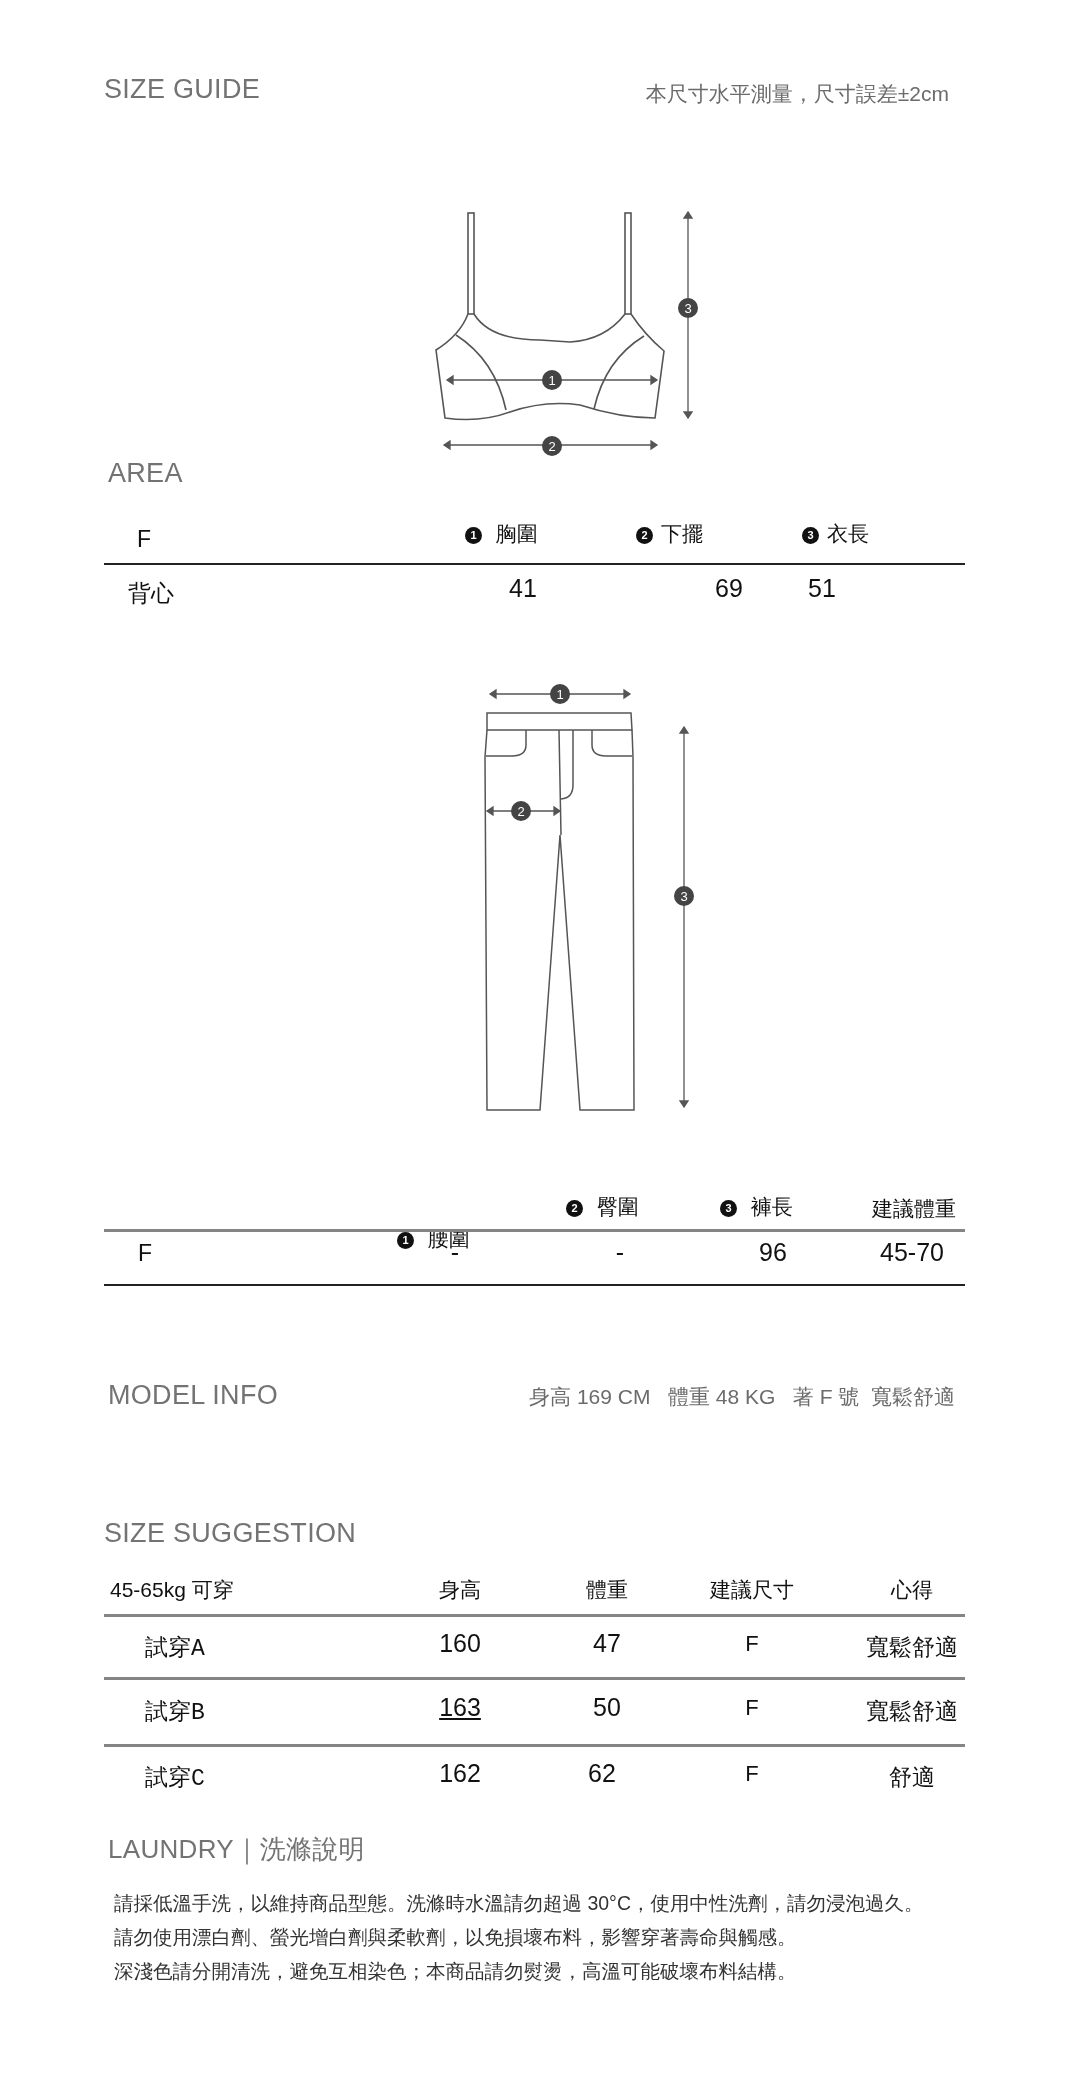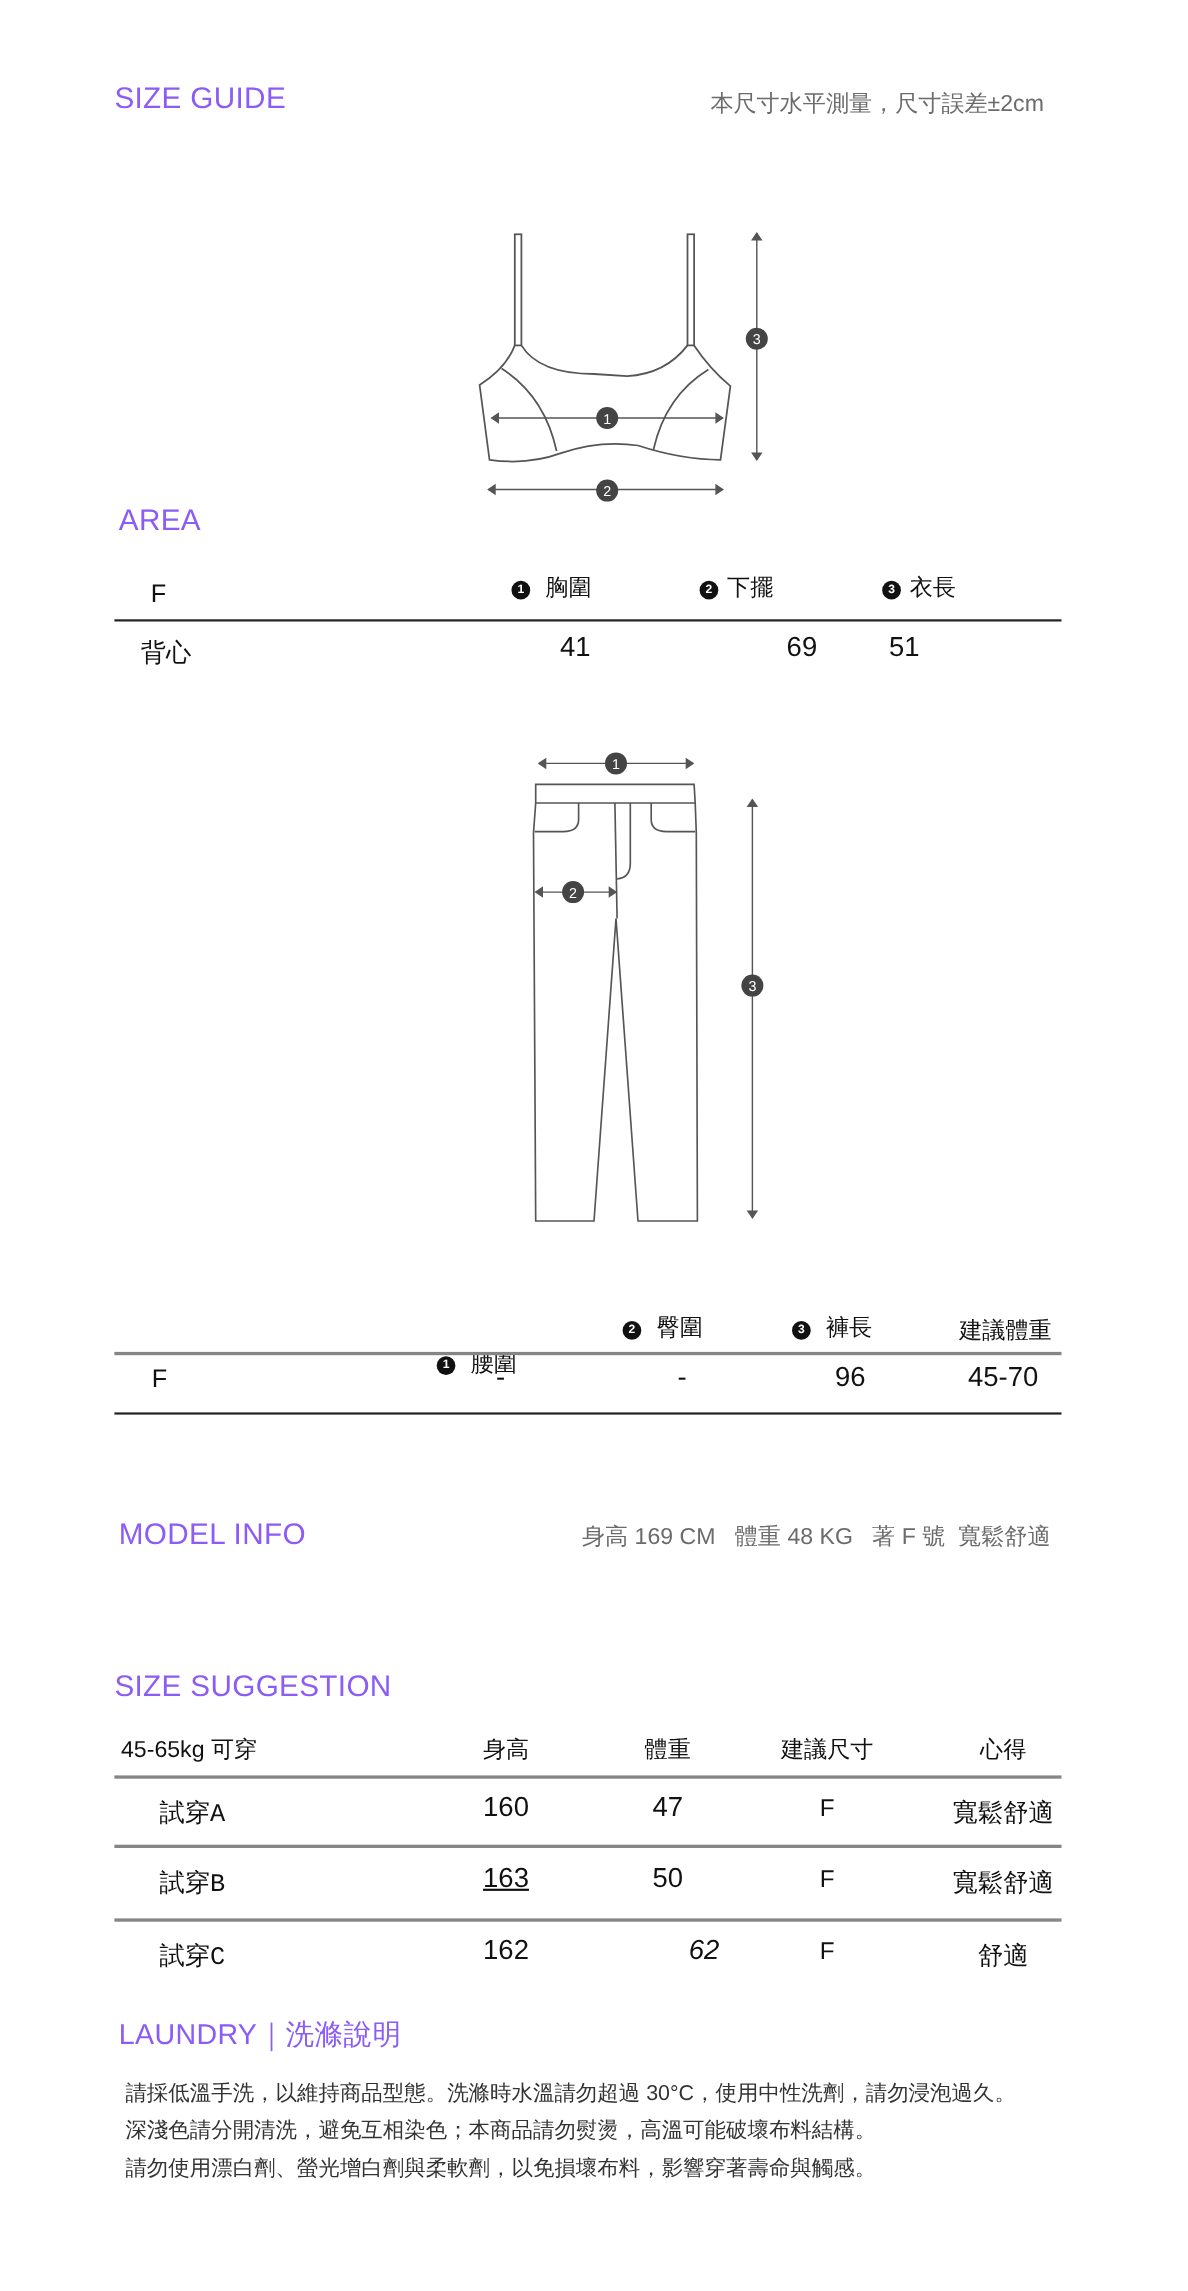--- a/index.html
+++ b/index.html
@@ -1,19 +1,19 @@
 <!DOCTYPE html>
 <html><head>
 <meta charset="utf-8">
 <style>
   * { box-sizing: border-box; margin: 0; padding: 0; }
   html, body { width: 1080px; height: 2083px; background: #ffffff; }
   body { position: relative; font-family: "Liberation Sans", "DejaVu Sans", sans-serif; color: #1a1a1a; overflow: hidden; }
   .abs { position: absolute; }
-  .section-title { font-size: 27px; color: #8b5cf6; letter-spacing: 0.3px; white-space: nowrap; }
+  .section-title { font-size: 27px; color: #737373; letter-spacing: 0.3px; white-space: nowrap; }
   .note { font-size: 21px; color: #6b6b6b; white-space: nowrap; }
   .th { font-size: 21px; color: #111; white-space: nowrap; }
   .td { font-size: 25px; color: #111; white-space: nowrap; }
   .td-cjk { font-size: 23px; color: #111; white-space: nowrap; font-family: Liberation Mono, monospace; }
   .rule { position: absolute; left: 104px; width: 861px; }
   .rule-dark { height: 2px; background: #222; }
   .rule-grey { height: 3px; background: #858585; }
   .num-badge { display: inline-flex; align-items: center; justify-content: center; width: 17px; height: 17px; border-radius: 50%; background: #111; color: #fff; font-size: 11px; font-weight: bold; margin-right: 8px; vertical-align: 2px; }
   .center { transform: translateX(-50%); text-align: center; }
   .laundry p { font-size: 19.5px; color: #333; line-height: 34px; white-space: nowrap; }
@@ -157,22 +157,22 @@
 <div class="abs td-cjk" style="left:145px; top:1696px;">試穿B</div>
 <div class="abs td center" style="left:460px; top:1693px;text-decoration:underline;">163</div>
 <div class="abs td center" style="left:607px; top:1693px;">50</div>
 <div class="abs td center" style="left:752px; top:1695px; font-size:22px;">F</div>
 <div class="abs td-cjk center" style="left:912px; top:1696px;">寬鬆舒適</div>
 
 <div class="rule rule-grey" style="top:1744px;"></div>
 
 <div class="abs td-cjk" style="left:145px; top:1762px;">試穿C</div>
 <div class="abs td center" style="left:460px; top:1759px;">162</div>
-<div class="abs td center" style="left:640px; top:1759px;font-style:italic;">62</div>
+<div class="abs td center" style="left:602px; top:1759px;">62</div>
 <div class="abs td center" style="left:752px; top:1761px; font-size:22px;">F</div>
 <div class="abs td-cjk center" style="left:912px; top:1762px;">舒適</div>
 
 <div class="abs section-title" style="left:108px; top:1832px; font-size:26px;">LAUNDRY｜洗滌說明</div>
 <div class="abs laundry" style="left:114px; top:1886px;">
   <p>請採低溫手洗，以維持商品型態。洗滌時水溫請勿超過 30°C，使用中性洗劑，請勿浸泡過久。</p>
+  <p>請勿使用漂白劑、螢光增白劑與柔軟劑，以免損壞布料，影響穿著壽命與觸感。</p>
   <p>深淺色請分開清洗，避免互相染色；本商品請勿熨燙，高溫可能破壞布料結構。</p>
-  <p>請勿使用漂白劑、螢光增白劑與柔軟劑，以免損壞布料，影響穿著壽命與觸感。</p>
 </div>
 
 </body></html>

